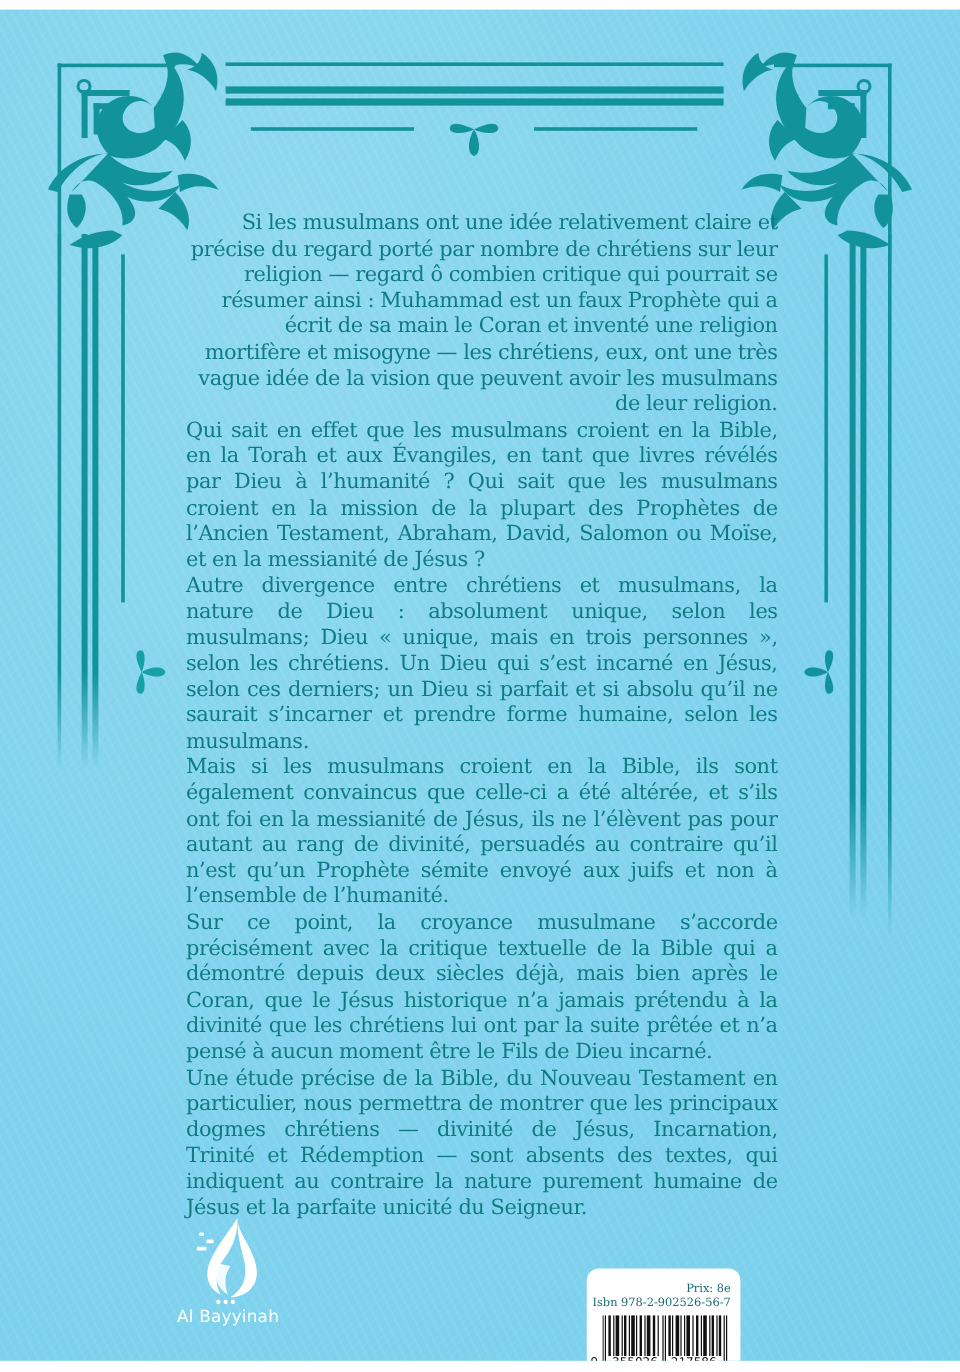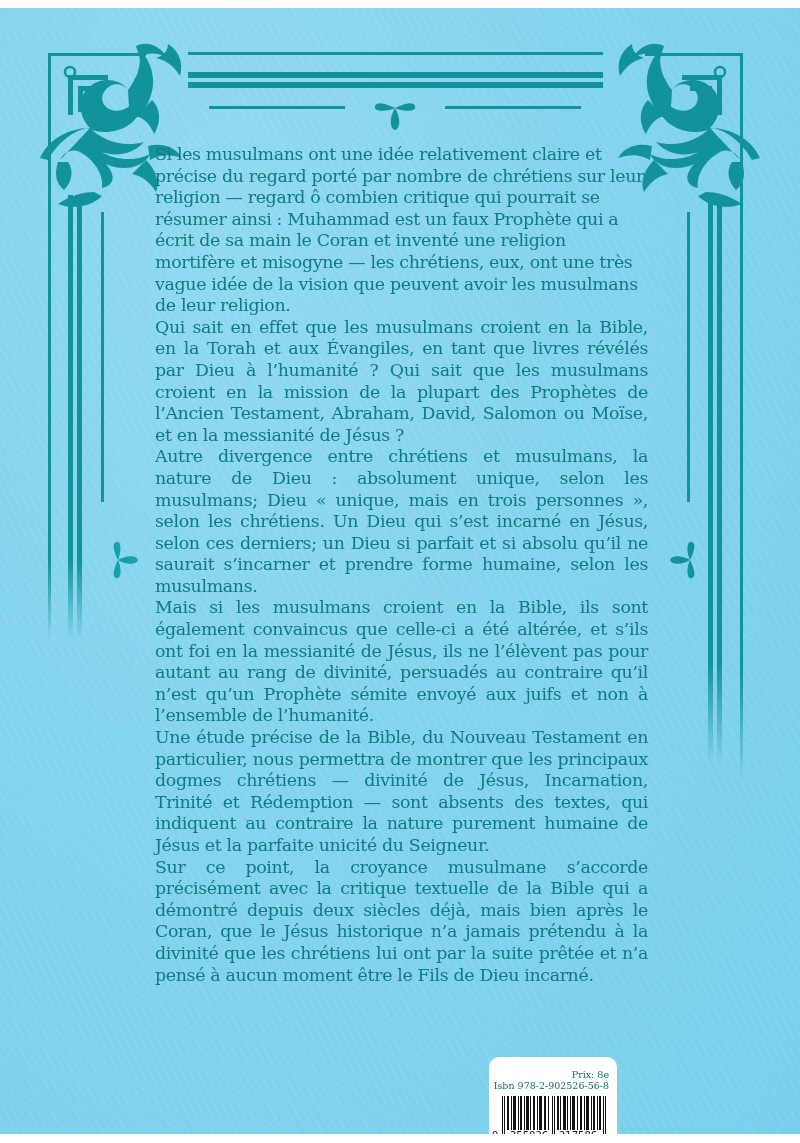--- a/index.html
+++ b/index.html
@@ -17,21 +17,21 @@
     pointer-events: none;
   }
   .frame { position: absolute; inset: 0; pointer-events: none; }
   .body-text {
     position: absolute; left: 155px; top: 136px; width: 493px;
     font-family: "DejaVu Serif", "Liberation Serif", serif;
     font-size: 17.4px; line-height: 21.6px; color: #0e7b82;
     letter-spacing: -0.35px;
   }
   .body-text p { margin: 0; text-align: justify; hyphens: none; }
-  .body-text p.first { text-align: left; }
+  .body-text p.first { text-align: right; margin-top: 32px; }
   .logo {
     position: absolute; left: 130px; top: 1005px; width: 120px; height: 125px;
     text-align: center;
   }
   .logo svg { display: block; margin: 0 auto; }
   .logo-name {
     font-family: "DejaVu Sans", "Liberation Sans", sans-serif;
     font-size: 14px; color: #ffffff; letter-spacing: 0.2px; margin-top: 2px;
   }
   .barcode-box {
@@ -138,28 +138,44 @@
     <g fill="#12939b">
       <use href="#trefoil" transform="translate(690,560) rotate(90) scale(0.9)"></use>
     </g>
   </svg>
 
   <div class="body-text">
     <p class="first">Si les musulmans ont une idée relativement claire et précise du regard porté par nombre de chrétiens sur leur religion — regard ô combien critique qui pourrait se résumer ainsi : Muhammad est un faux Prophète qui a écrit de sa main le Coran et inventé une religion mortifère et misogyne — les chrétiens, eux, ont une très vague idée de la vision que peuvent avoir les musulmans de leur religion.</p>
     <p>Qui sait en effet que les musulmans croient en la Bible, en la Torah et aux Évangiles, en tant que livres révélés par Dieu à l’humanité ? Qui sait que les musulmans croient en la mission de la plupart des Prophètes de l’Ancien Testament, Abraham, David, Salomon ou Moïse, et en la messianité de Jésus ?</p>
     <p>Autre divergence entre chrétiens et musulmans, la nature de Dieu : absolument unique, selon les musulmans; Dieu « unique, mais en trois personnes », selon les chrétiens. Un Dieu qui s’est incarné en Jésus, selon ces derniers; un Dieu si parfait et si absolu qu’il ne saurait s’incarner et prendre forme humaine, selon les musulmans.</p>
     <p>Mais si les musulmans croient en la Bible, ils sont également convaincus que celle-ci a été altérée, et s’ils ont foi en la messianité de Jésus, ils ne l’élèvent pas pour autant au rang de divinité, persuadés au contraire qu’il n’est qu’un Prophète sémite envoyé aux juifs et non à l’ensemble de l’humanité.</p>
+    <p>Sur ce point, la croyance musulmane s’accorde précisément avec la critique textuelle de la Bible qui a démontré depuis deux siècles déjà, mais bien après le Coran, que le Jésus historique n’a jamais prétendu à la divinité que les chrétiens lui ont par la suite prêtée et n’a pensé à aucun moment être le Fils de Dieu incarné.</p>
     <p>Une étude précise de la Bible, du Nouveau Testament en particulier, nous permettra de montrer que les principaux dogmes chrétiens — divinité de Jésus, Incarnation, Trinité et Rédemption — sont absents des textes, qui indiquent au contraire la nature purement humaine de Jésus et la parfaite unicité du Seigneur.</p>
-    <p>Sur ce point, la croyance musulmane s’accorde précisément avec la critique textuelle de la Bible qui a démontré depuis deux siècles déjà, mais bien après le Coran, que le Jésus historique n’a jamais prétendu à la divinité que les chrétiens lui ont par la suite prêtée et n’a pensé à aucun moment être le Fils de Dieu incarné.</p>
   </div>
 
+  <div class="logo">
+    <svg width="60" height="75" viewBox="0 0 60 75">
+      <g fill="#ffffff">
+        <path d="M38,2 C30,14 22,24 16,36 C10,48 12,60 24,66 C18,56 20,44 28,34 C34,26 38,16 38,2 Z"></path>
+        <path d="M38,6 C42,20 54,32 54,48 C54,60 44,68 32,68 C42,62 46,52 44,40 C42,30 38,20 38,6 Z"></path>
+        <path d="M22,40 C18,50 20,60 30,66 C26,56 28,48 32,42 Z" opacity="0.9"></path>
+        <rect x="6" y="14" width="4" height="3" rx="1"></rect>
+        <rect x="12" y="20" width="6" height="3" rx="1"></rect>
+        <rect x="4" y="26" width="8" height="3" rx="1"></rect>
+        <circle cx="22" cy="72" r="1.8"></circle>
+        <circle cx="28" cy="72" r="1.8"></circle>
+        <circle cx="34" cy="72" r="1.8"></circle>
+      </g>
+    </svg>
+    <div class="logo-name">Al Bayyinah</div>
+  </div>
 
   <div class="barcode-box">
     <div class="price">Prix: 8e</div>
-    <div class="isbn">Isbn 978-2-902526-56-8</div>
+    <div class="isbn">Isbn 978-2-902526-56-7</div>
     <svg class="bars" width="106" height="44" viewBox="0 0 106 44">
       <g fill="#111">
         <rect x="0" y="0" width="1" height="44"></rect>
           <rect x="2" y="0" width="1" height="44"></rect>
         <rect x="5" y="0" width="2" height="34"></rect>
           <rect x="9" y="0" width="1" height="34"></rect>
         <rect x="11" y="0" width="3" height="34"></rect>
           <rect x="16" y="0" width="1" height="34"></rect>
         <rect x="18" y="0" width="2" height="34"></rect>
           <rect x="22" y="0" width="1" height="34"></rect>

